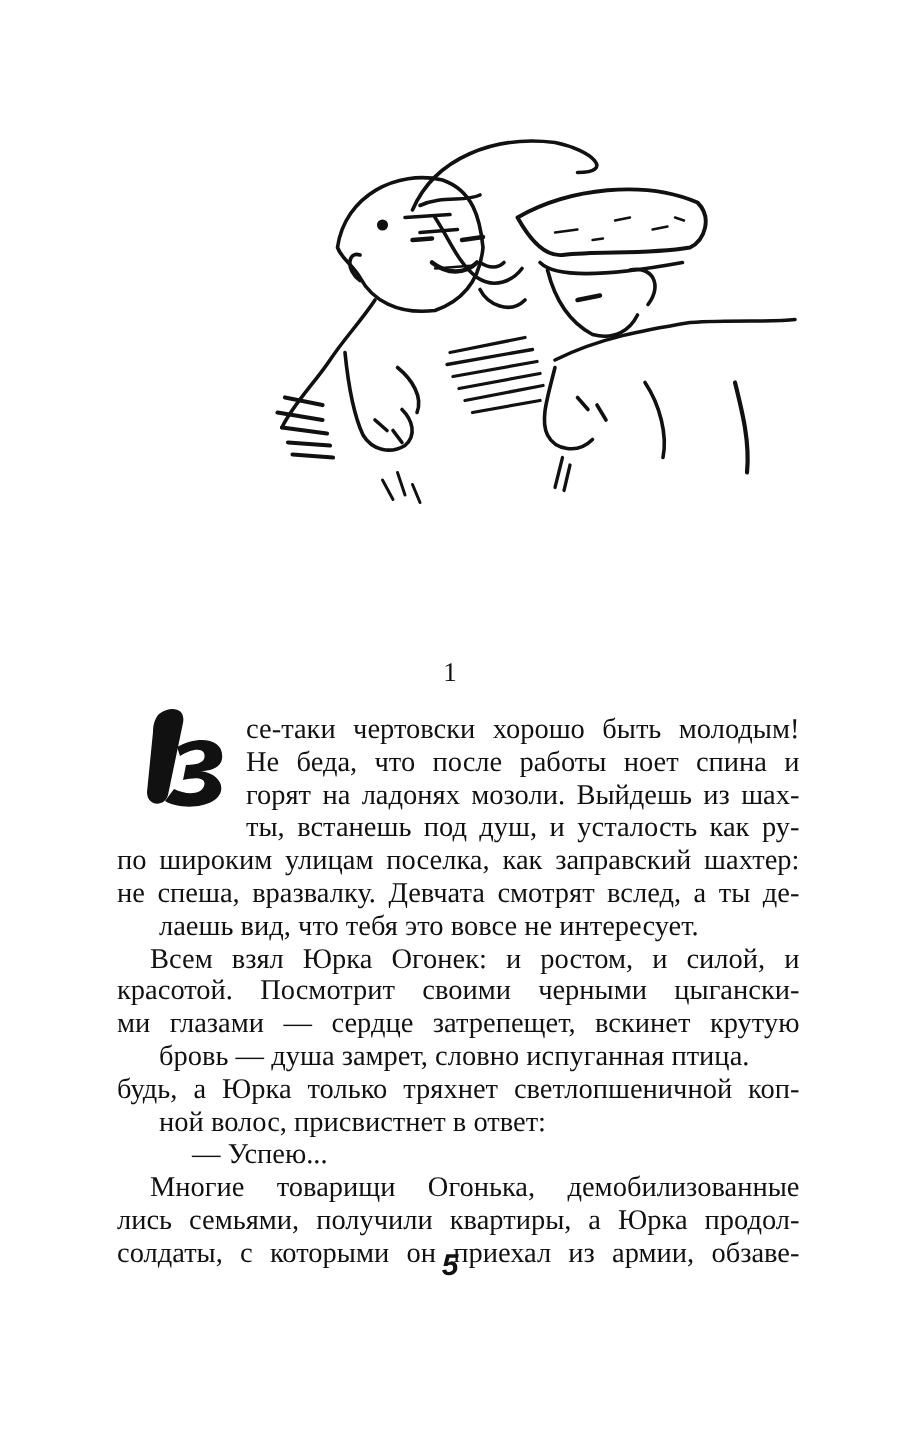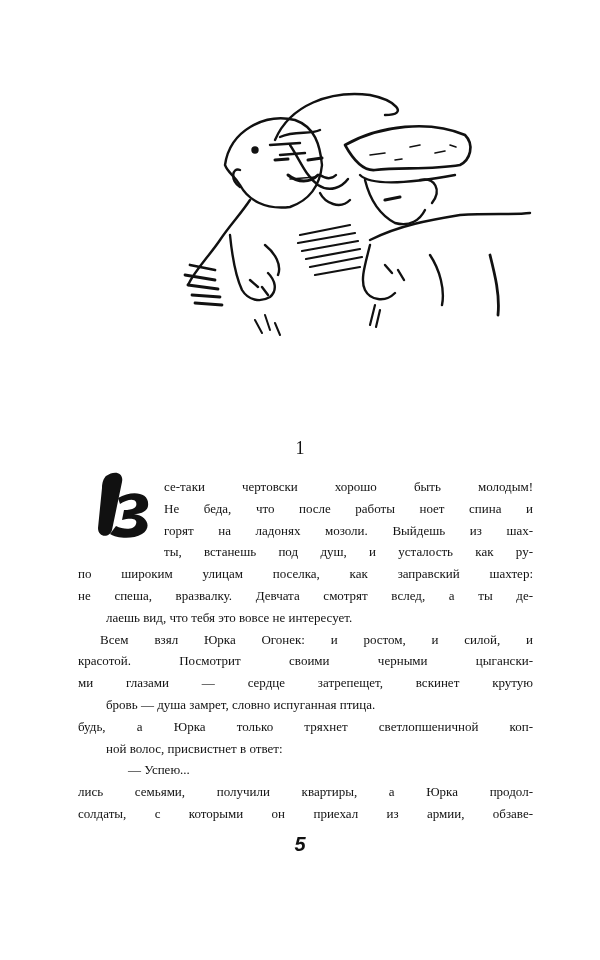--- a/index.html
+++ b/index.html
@@ -1,21 +1,21 @@
 <!DOCTYPE html>
 <html><head>
 <meta charset="utf-8">
 <style>
   html, body { margin:0; padding:0; background:#fff; }
   body { width:600px; height:960px; position:relative; overflow:hidden; font-family:"DejaVu Serif", serif; color:#111; }
   .page { position:absolute; left:0; top:0; width:600px; height:960px; background:#fff; }
   .illustration { position:absolute; left:170px; top:75px; width:380px; height:290px; }
   .chapter-num { position:absolute; left:0; width:600px; top:438px; text-align:center; font-size:18px; font-family:"Liberation Serif", serif; }
   .dropcap { position:absolute; left:92px; top:468px; width:62px; height:72px; }
-  .text { position:absolute; left:78px; top:476px; width:455px; font-family:"Liberation Serif", serif; font-size:13px; line-height:21.8px; }
+  .text { position:absolute; left:78px; top:476px; width:455px; font-family:"Liberation Serif", serif; font-size:19px; line-height:21.8px; }
   .line { white-space:nowrap; text-align:justify; text-align-last:justify; display:block; }
   .line.indent-drop { padding-left:86px; }
   .line.last { text-align-last:left;margin-left:28px; }
   .line.para { text-indent:22px; }
   .page-num { position:absolute; left:0; width:600px; top:833px; text-align:center; font-size:20px; font-weight:bold; font-style:italic; font-family:"Liberation Sans", sans-serif; }
 </style>
 </head>
 <body>
 
 <div class="page">
@@ -81,18 +81,19 @@
     <span class="line para">Всем взял Юрка Огонек: и ростом, и силой, и</span>
     <span class="line">красотой. Посмотрит своими черными цыгански-</span>
     <span class="line">ми глазами — сердце затрепещет, вскинет крутую</span>
     <span class="line last">бровь — душа замрет, словно испуганная птица.</span>
 
     <span class="line">будь, а Юрка только тряхнет светлопшеничной коп-</span>
     <span class="line last">ной волос, присвистнет в ответ:</span>
 
     <span class="line para last">— Успею...</span>
 
+    <span class="line para">Многие товарищи Огонька, демобилизованные</span>
     <span class="line">лись семьями, получили квартиры, а Юрка продол-</span>
     <span class="line">солдаты, с которыми он приехал из армии, обзаве-</span>
   </div>
 
   <div class="page-num">5</div>
 </div>
 
 </body></html>

